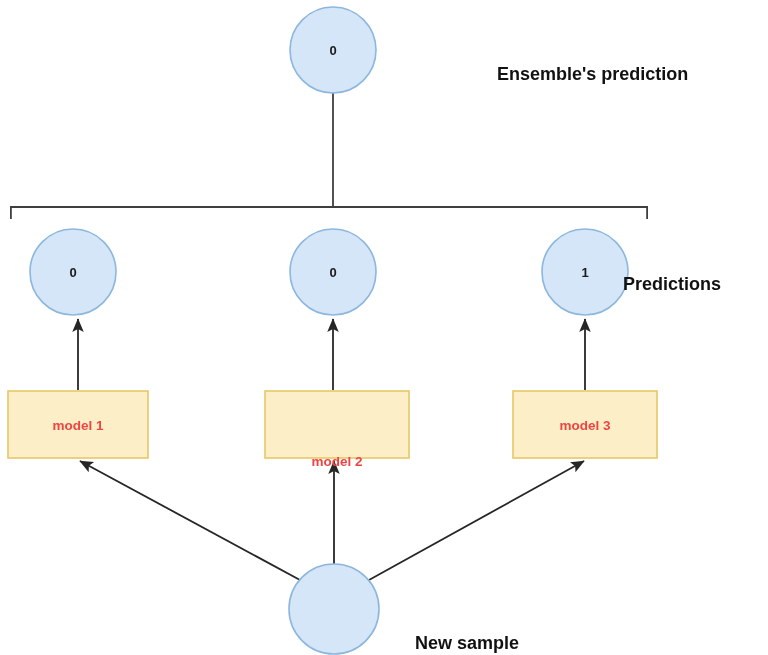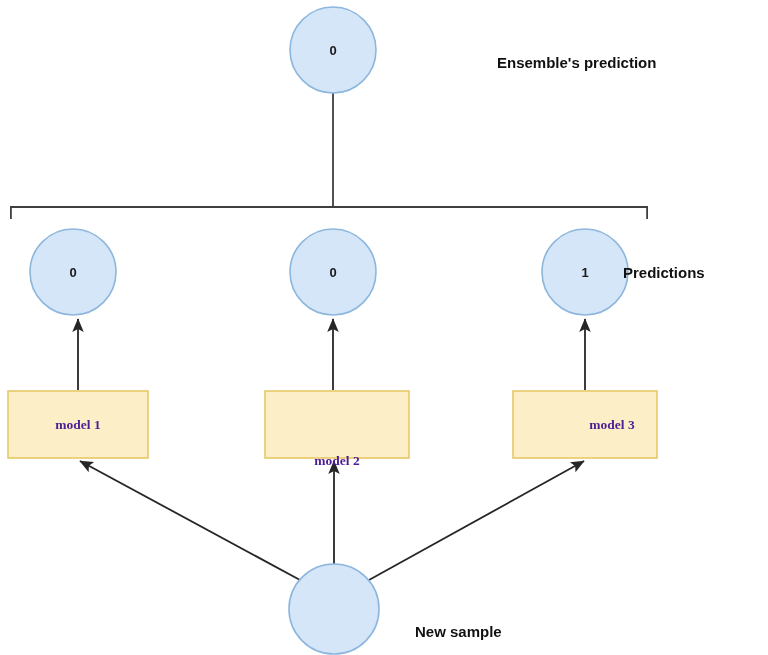--- a/index.html
+++ b/index.html
@@ -28,35 +28,36 @@
     font-size: 13px;
     font-weight: bold;
     color: #1a1a1a;
     text-align: center;
     transform: translate(-50%, -50%);
     white-space: nowrap;
     pointer-events: none;
   }
   .box-label {
     position: absolute;
-    font-family: Liberation Serif, serif;
+    font-family: Liberation Sans, sans-serif;
     font-size: 13.5px;
     font-weight: bold;
-    color: #4c1d95;
+    color: #ef4444;
     transform: translate(-50%, -50%);
     white-space: nowrap;
   }
   .side-label {
     position: absolute;
     font-family: "Liberation Sans", sans-serif;
-    font-size: 15px;
+    font-size: 18px;
     font-weight: bold;
     color: #111111;
     white-space: nowrap;
     transform: translateY(-50%);
+    margin-top: 12px;
   }
   .side-sub {
     position: absolute;
     font-family: "Liberation Sans", sans-serif;
     font-size: 15px;
     font-weight: normal;
     color: #333333;
     white-space: nowrap;
     transform: translateY(-50%);
   }
@@ -114,21 +115,21 @@
   <div class="node-label" style="left:333px; top:272px;">0</div>
 
   <div class="node-label" style="left:585px; top:272px;">1</div>
 
   <div class="node-label" style="left:334px; top:609px;"></div>
 
   <div class="box-label" style="left:78px; top:425px;">model 1</div>
 
   <div class="box-label" style="left:337px; top:425px;margin-top:36px;">model 2</div>
 
-  <div class="box-label" style="left:612px; top:425px;">model 3</div>
+  <div class="box-label" style="left:585px; top:425px;">model 3</div>
 
   <div class="side-label" style="left:497px; top:62px;">Ensemble's prediction</div>
 
 
   <div class="side-label" style="left:623px; top:272px;">Predictions</div>
 
   <div class="side-label" style="left:415px; top:631px;">New sample</div>
 
 </div>
 

